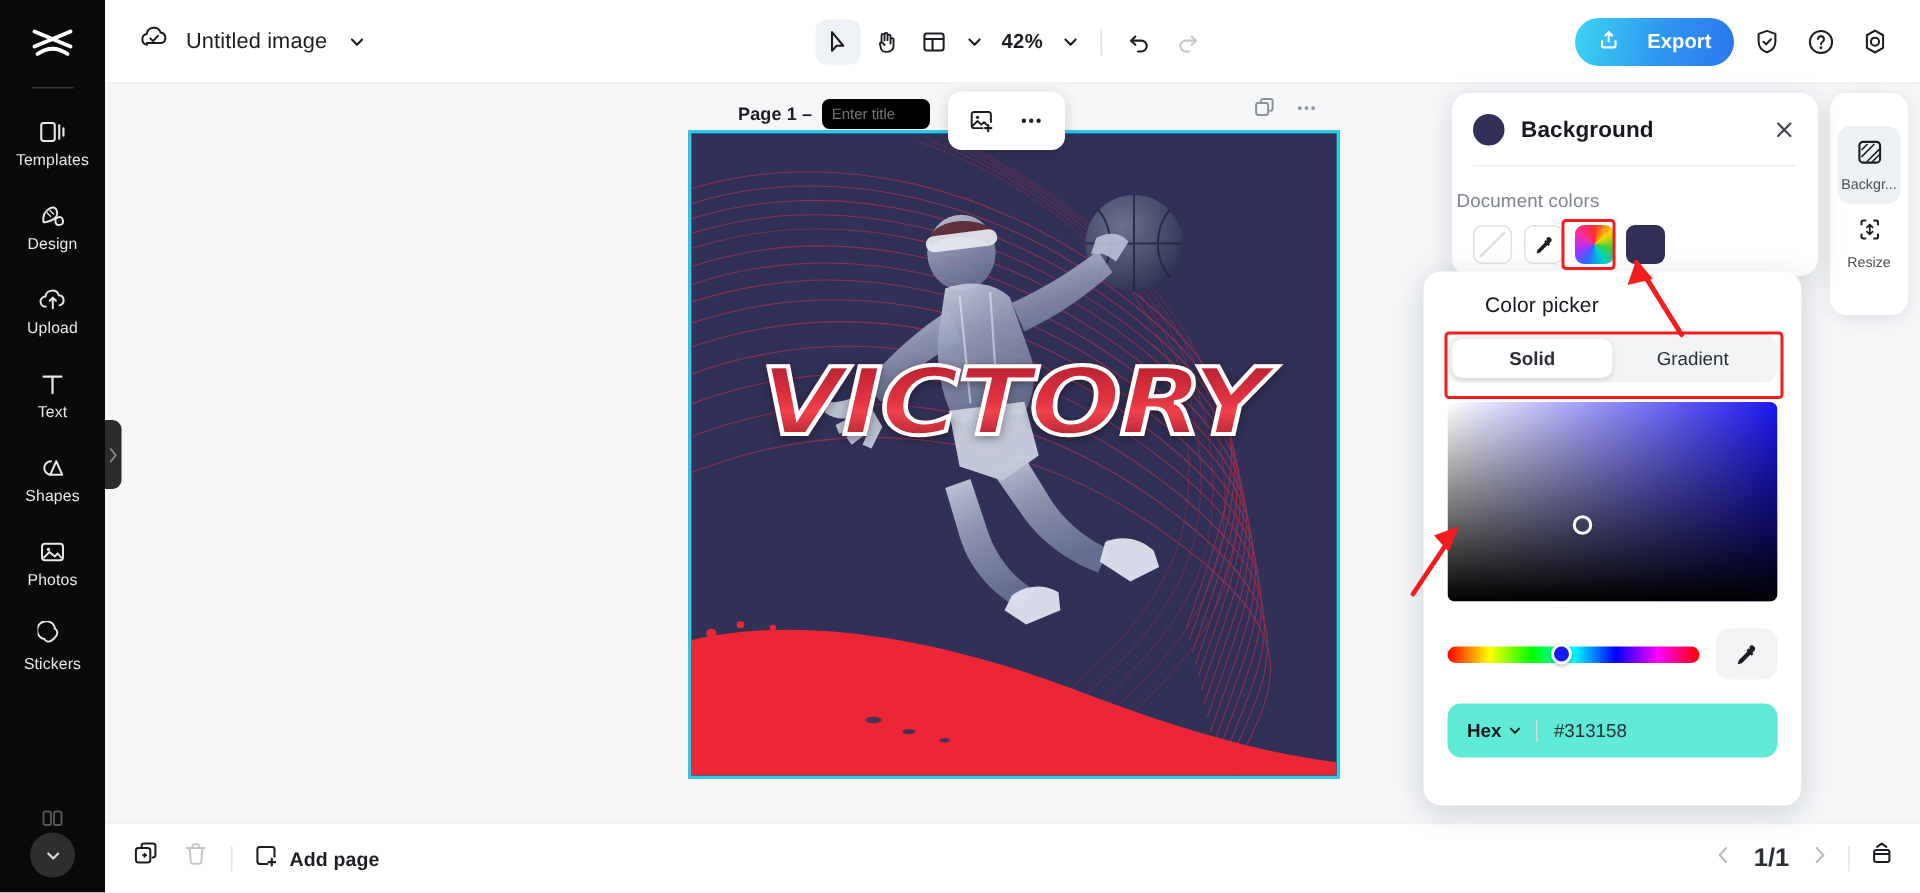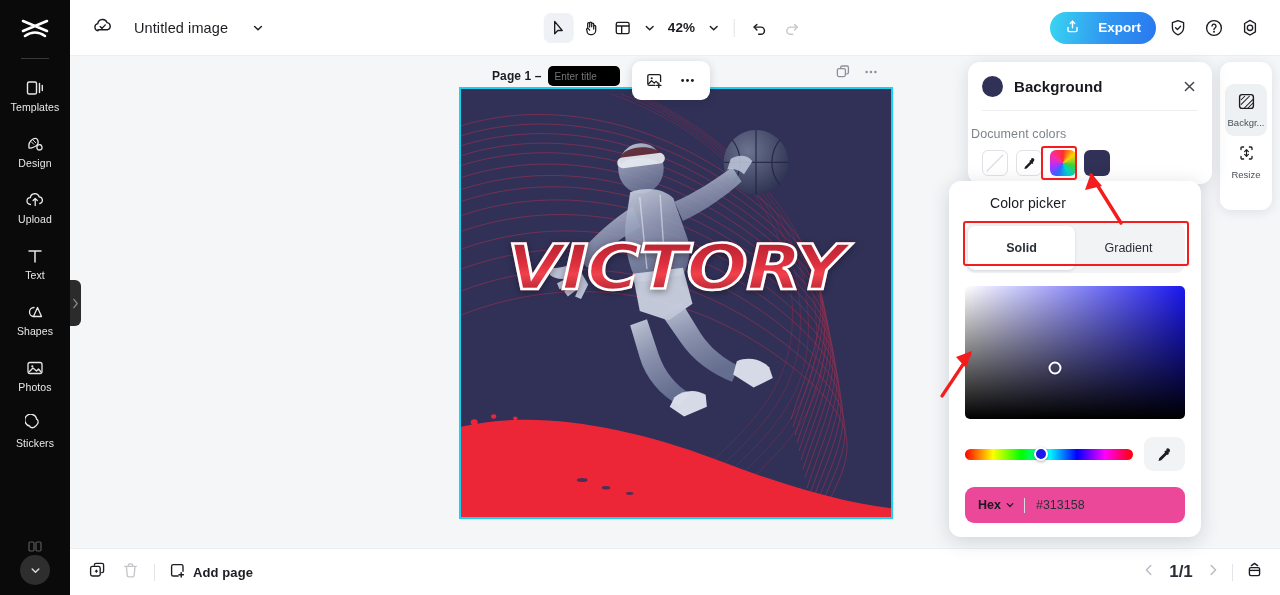--- a/index.html
+++ b/index.html
@@ -36,21 +36,21 @@
     background: #2b2b2b; border-radius: 0 6px 6px 0; display: flex;
     align-items: center; justify-content: center; cursor: pointer; z-index: 41;
   }
 
   
   .topbar {
     position: absolute; left: 70px; top: 0; right: 0; height: 56px;
     background: #ffffff; border-bottom: 1px solid #eceef0;
     display: flex; align-items: center; z-index: 30;
   }
-  .tb-left { display: flex; align-items: center; gap: 20px; padding-left: 22px; }
+  .tb-left { display: flex; align-items: center; gap: 10px; padding-left: 22px; }
   .doc-title { font-size: 14.5px; color: #1c1c22; letter-spacing: .1px; }
   .tb-center {
     position: absolute; left: 50%; transform: translateX(-50%);
     display: flex; align-items: center; gap: 2px;
   }
   .tool-btn {
     width: 30px; height: 30px; border-radius: 7px; display: flex;
     align-items: center; justify-content: center; cursor: pointer; border: none; background: transparent;
   }
   .tool-btn.active { background: #eef1f5; }
@@ -143,21 +143,21 @@
     pointer-events: none; z-index: 60;
   }
 
   
   .picker {
     position: absolute; left: 949px; top: 181px; width: 252px; height: 356px;
     background: #fff; border-radius: 12px; box-shadow: 0 4px 20px rgba(25,30,45,.16); z-index: 50;
   }
   .pk-title { font-size: 14px; font-weight: 400; color: #181820; padding: 14px 0 0 17px; letter-spacing:.1px;margin-left:24px;}
   .seg {
-    margin: 12px 16px 0 16px; height: 50px; background: #f1f3f5; border-radius: 9px;
+    margin: 12px 16px 0 16px; height: 32px; background: #f1f3f5; border-radius: 9px;
     display: flex; padding: 3px; position: relative;
   }
   .seg-btn {
     flex: 1; display: flex; align-items: center; justify-content: center;
     font-size: 12.5px; color: #2a2f37; border-radius: 7px; cursor: pointer; border: none; background: transparent;
     font-family: "Liberation Sans", sans-serif;
   }
   .seg-btn.on { background: #ffffff; box-shadow: 0 1px 3px rgba(20,25,35,.13); font-weight: 600;}
   .sv-box {
     margin: 13px 16px 0 16px; height: 133px; border-radius: 5px; position: relative;
@@ -178,21 +178,21 @@
   .hue-handle {
     position: absolute; left: 45%; top: 50%; width: 14px; height: 14px;
     background: #1a17ef; border: 2.5px solid #fff; border-radius: 50%;
     transform: translate(-50%,-50%); box-shadow: 0 1px 3px rgba(0,0,0,.3);
   }
   .pk-eyedrop {
     width: 41px; height: 34px; border-radius: 9px; background: #f1f3f5;
     display: flex; align-items: center; justify-content: center; cursor: pointer; flex: none;
   }
   .hex-row {
-    margin: 16px 16px 0 16px; height: 36px; background: #ec4899; border-radius: 9px;
+    margin: 16px 16px 0 16px; height: 36px; background: #5eead4; border-radius: 9px;
     display: flex; align-items: center; padding: 0 13px;
   }
   .hex-label { font-size: 12.5px; font-weight: 700; color: #181820; }
   .hex-sep { width: 1px; height: 15px; background: #d7dade; margin: 0 11px 0 9px; }
   .hex-value {
     font-size: 12.5px; color: #2a2f37; border: none; background: transparent; outline: none;
     font-family: "Liberation Sans", sans-serif; width: 110px;
   }
 
   

